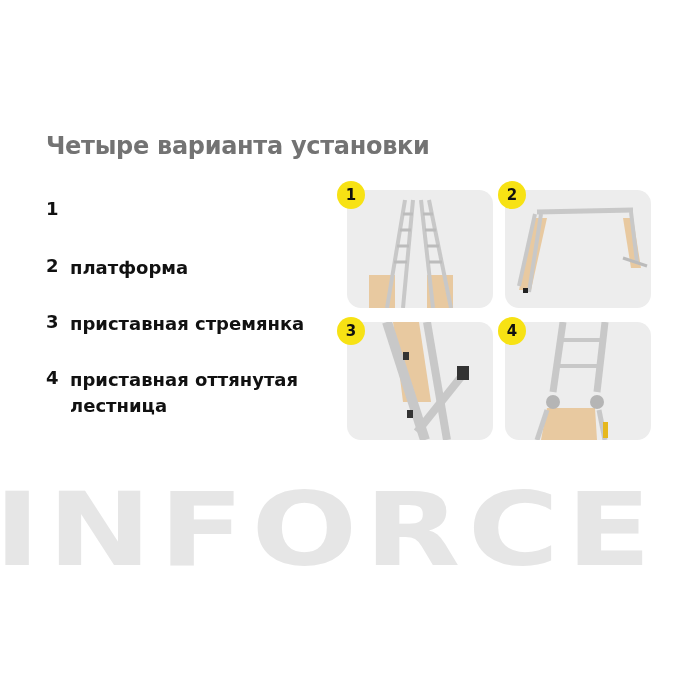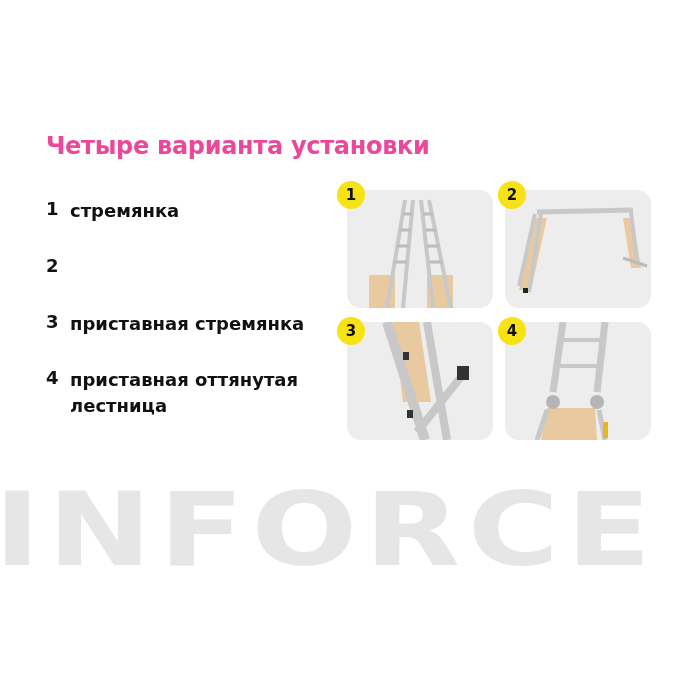--- a/index.html
+++ b/index.html
@@ -1,38 +1,38 @@
 <!DOCTYPE html>
 <html><head>
   <meta charset="utf-8">
   <style>
     html,body{margin:0;padding:0;background:#ffffff;}
     body{width:686px;height:686px;position:relative;overflow:hidden;font-family:"DejaVu Sans","Liberation Sans",sans-serif;color:#111;}
-    .title{position:absolute;left:46px;top:132px;font-size:24px;font-weight:bold;letter-spacing:-0.3px;color:#ec4899;}
+    .title{position:absolute;left:46px;top:132px;font-size:24px;font-weight:bold;letter-spacing:-0.3px;color:#737373;}
     .list{position:absolute;left:46px;top:198px;}
     .li{position:absolute;left:0;font-size:18px;font-weight:bold;color:#111;display:flex;white-space:nowrap;}
     .li .num{width:24px;display:inline-block;}
     .li .txt{display:inline-block;line-height:26px;}
     .card{position:absolute;background:#ededed;border-radius:14px;overflow:hidden;}
     .badge{position:absolute;width:28px;height:28px;border-radius:50%;background:#f7e214;color:#111;font-weight:bold;font-size:15px;display:flex;align-items:center;justify-content:center;z-index:2;}
     .logo{position:absolute;left:-6px;top:470px;font-family:"DejaVu Sans","Liberation Sans",sans-serif;font-weight:bold;font-size:102px;letter-spacing:6px;color:#e6e6e6;white-space:nowrap;transform:scaleX(1.22);transform-origin:left top;}
     svg{display:block;}
   </style>
 </head>
 <body>
 
 <div class="title">Четыре варианта установки</div>
 
 <div class="list">
   <div class="li" style="top:0px;">
     <span class="num">1</span>
-    <span class="txt">стремянка</span>
   </div>
   <div class="li" style="top:57px;">
     <span class="num">2</span>
+    <span class="txt">платформа</span>
   </div>
   <div class="li" style="top:113px;">
     <span class="num">3</span>
     <span class="txt">приставная стремянка</span>
   </div>
   <div class="li" style="top:169px;">
     <span class="num">4</span>
     <span class="txt" style="width:260px;white-space:normal;">приставная оттянутая лестница</span>
   </div>
 </div>

